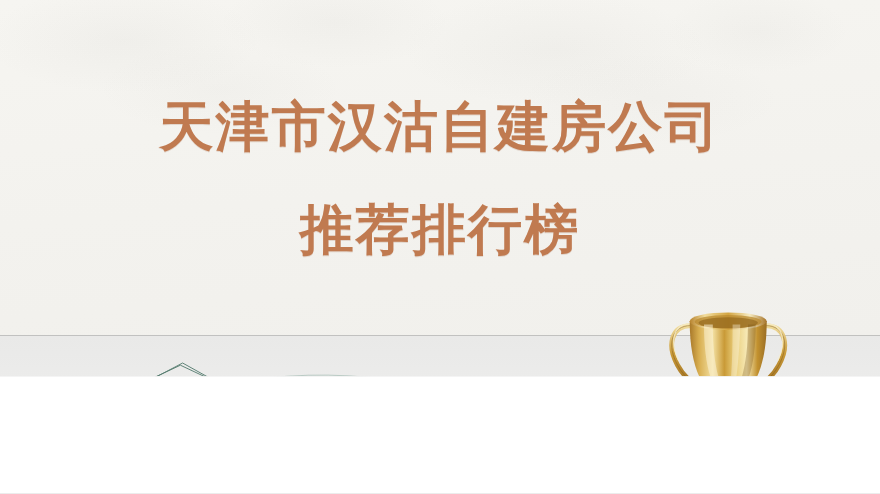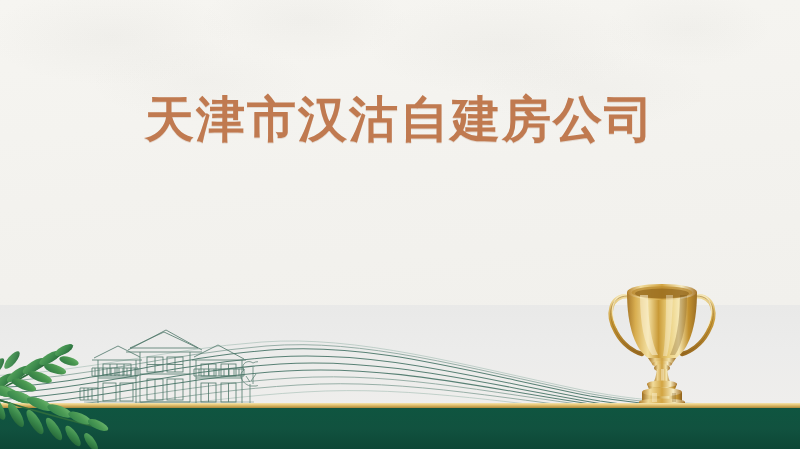--- a/index.html
+++ b/index.html
@@ -6,23 +6,23 @@
   html, body {
     margin: 0;
     padding: 0;
     background: #ffffff;
   }
   * { box-sizing: border-box; }
 
   .banner {
     position: relative;
     width: 800px;
-    height: 449px;
+    height: 342px;
     overflow: hidden;
-    font-family: Liberation Sans, sans-serif;
+    font-family: Liberation Mono, monospace;
     background: #404040;
   }
 
   
   .bg-upper {
     position: absolute;
     left: 0; top: 0;
     width: 800px;
     height: 305px;
     background: linear-gradient(175deg, #f6f5f1 0%, #f3f2ee 55%, #f1f0ec 100%);
@@ -375,15 +375,16 @@
       <ellipse cx="26" cy="29" rx="13.5" ry="4.8" transform="rotate(60 26 29)"></ellipse>
       <ellipse cx="45" cy="36" rx="14" ry="4.9" transform="rotate(58 45 36)"></ellipse>
       <ellipse cx="64" cy="43" rx="13" ry="4.7" transform="rotate(57 64 43)"></ellipse>
       <ellipse cx="83" cy="50" rx="12" ry="4.4" transform="rotate(56 83 50)"></ellipse>
       <ellipse cx="101" cy="56" rx="10.5" ry="4.1" transform="rotate(55 101 56)"></ellipse>
     </g>
   </svg>
 
   <div class="headline">
     <span class="line line-1">天津市汉沽自建房公司</span>
+    <span class="line line-2">推荐排行榜</span>
   </div>
 
 </div>
 
 </body></html>

